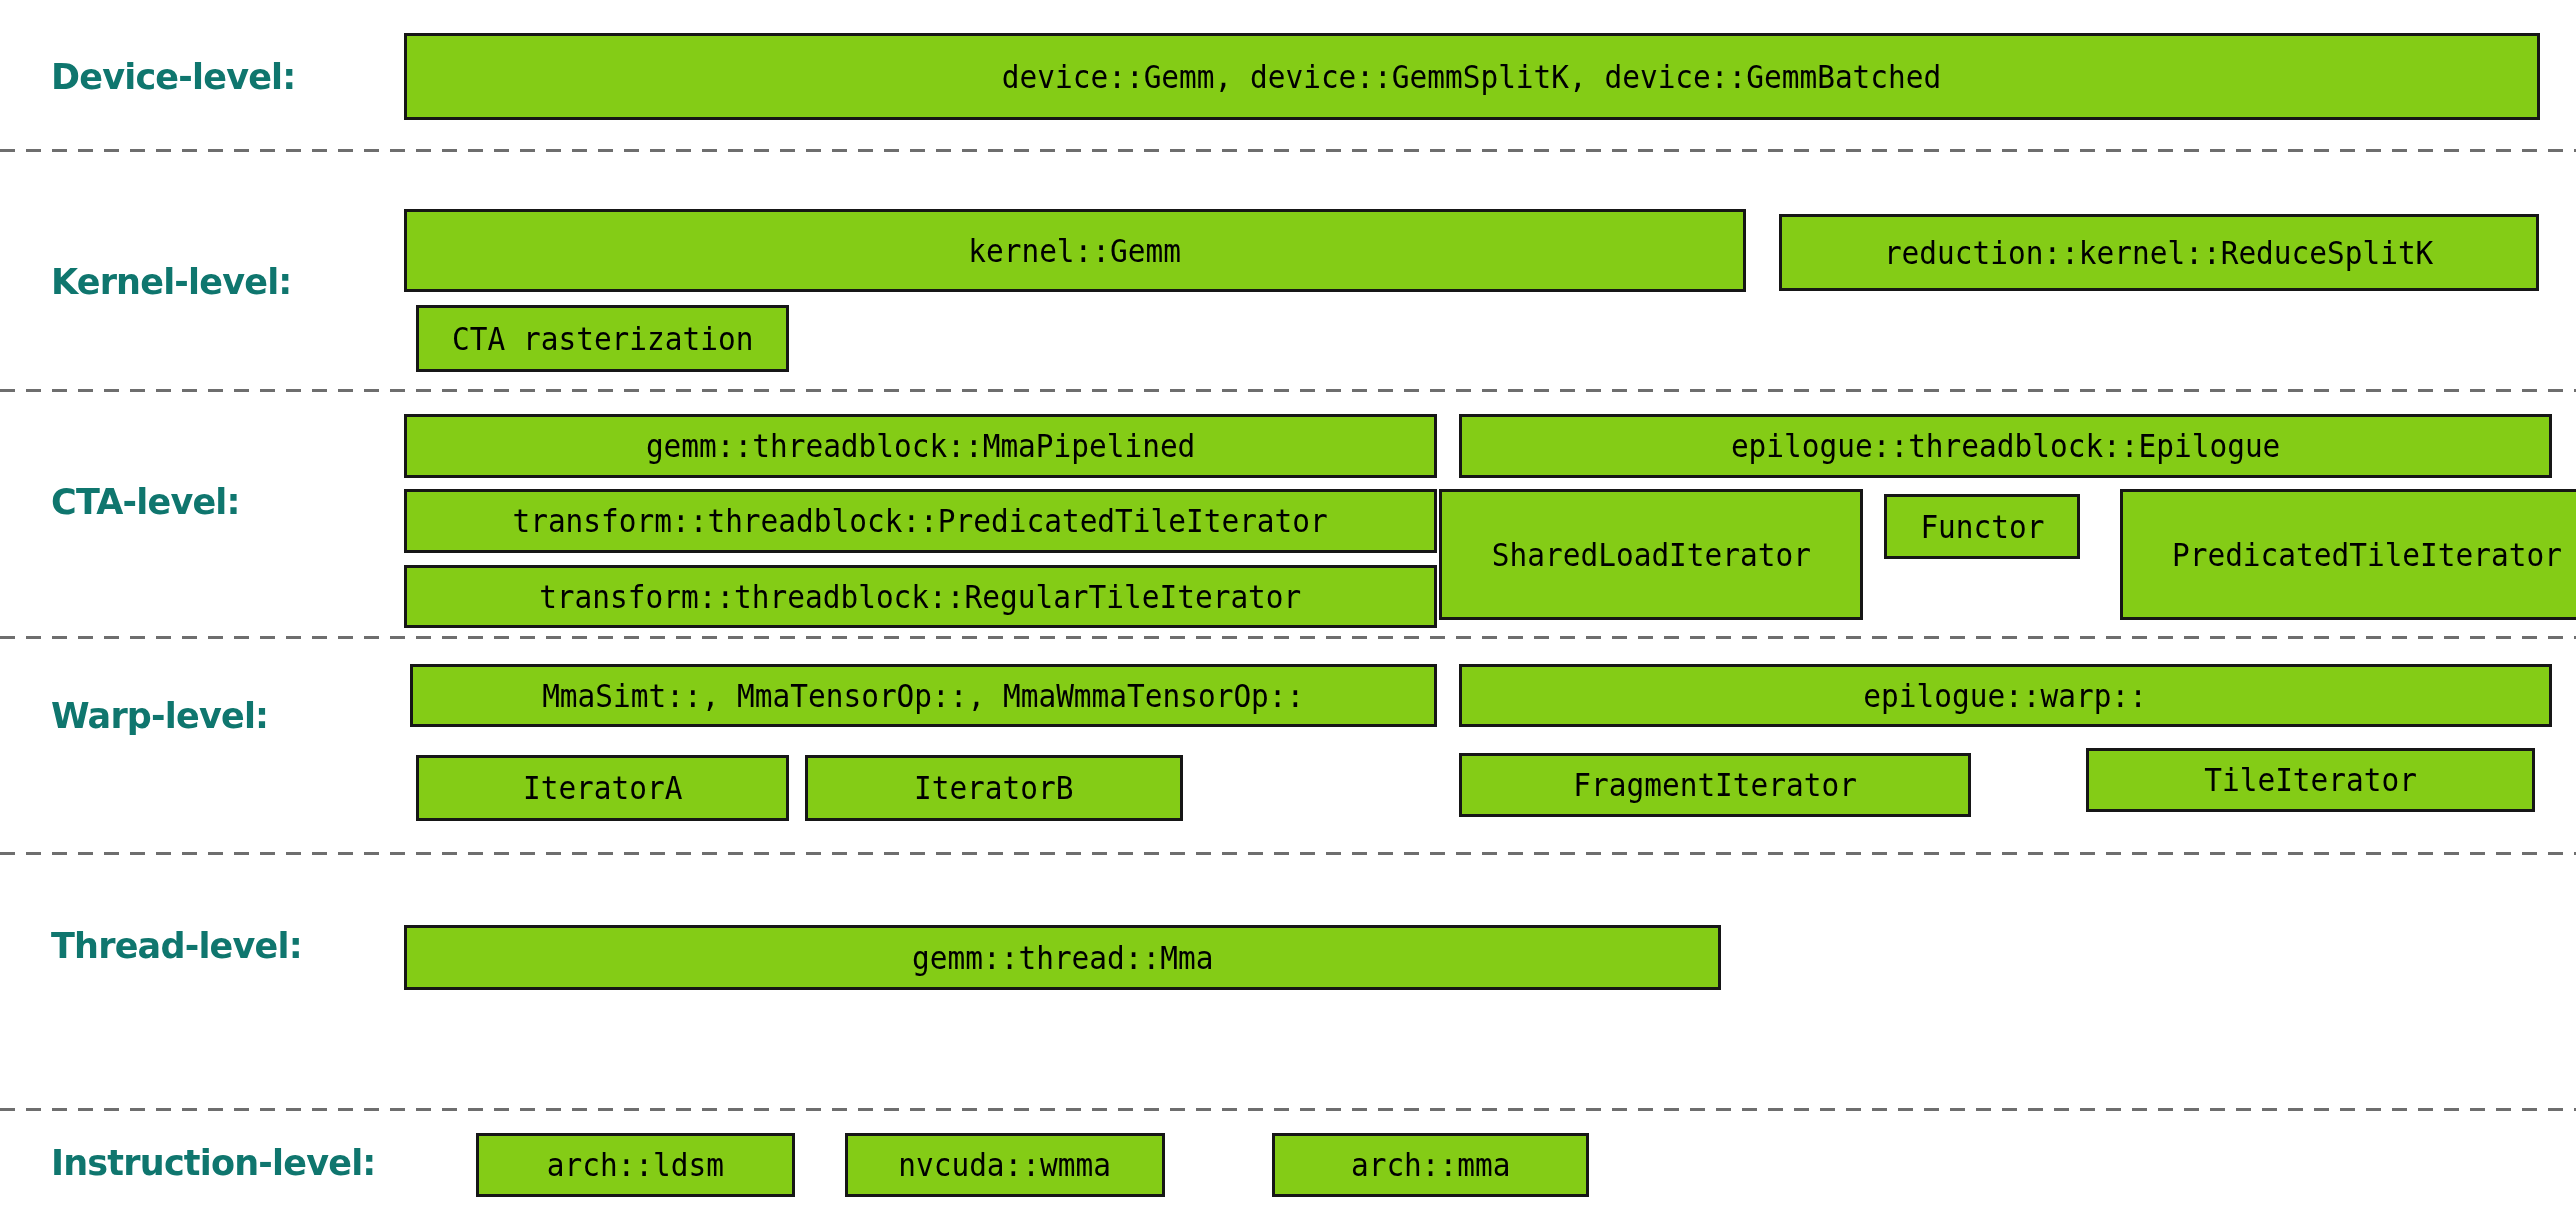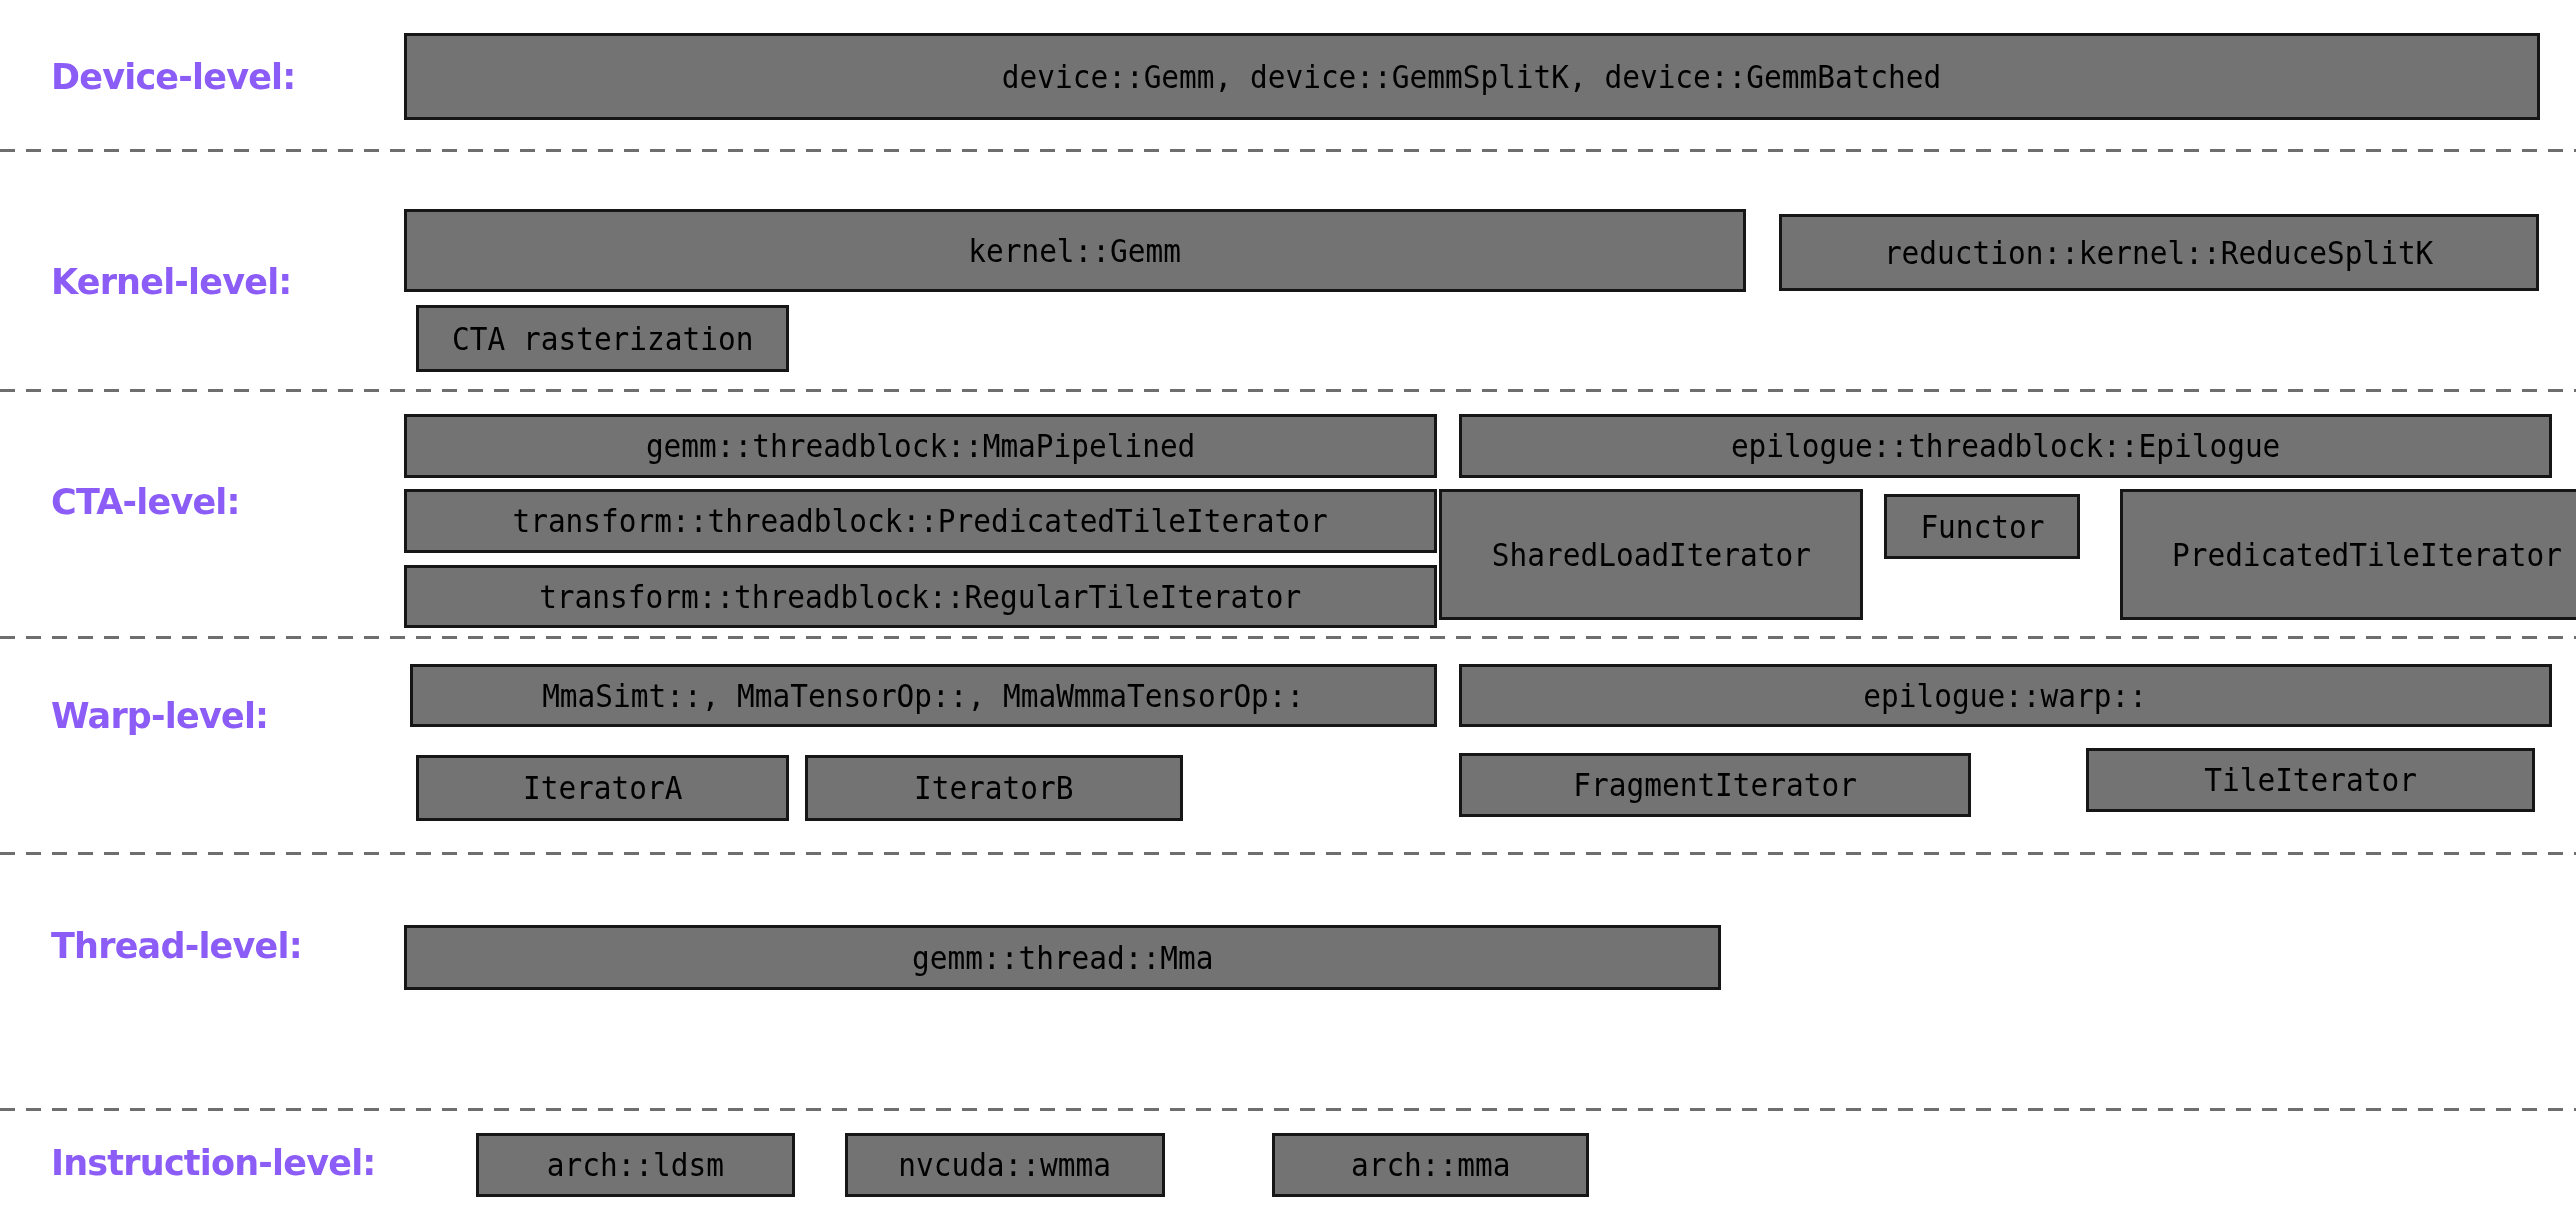--- a/index.html
+++ b/index.html
@@ -16,35 +16,35 @@
     overflow: hidden;
   }
   .row-label {
     position: absolute;
     left: 51px;
     transform: translateY(-50%);
     font-family: "DejaVu Sans", "Liberation Sans", sans-serif;
     font-weight: 700;
     font-size: 35px;
     letter-spacing: -0.8px;
-    color: #8b5cf6;
+    color: #0f766e;
     white-space: nowrap;
   }
   .dashed {
     position: absolute;
     left: 0;
     width: 2576px;
     height: 3.1px;
     background: repeating-linear-gradient(to right, #6e6e6e 0, #6e6e6e 15.3px, transparent 15.3px, transparent 26px);
   }
   .box {
     position: absolute;
     box-sizing: border-box;
     border: 3.1px solid #161616;
-    background: #737373;
+    background: #84cc16;
     display: flex;
     align-items: center;
     justify-content: center;
     text-align: center;
   }
   .box > span {
     font-family: "DejaVu Sans Mono", "Liberation Mono", monospace;
     font-size: 32px;
     color: #000000;
     white-space: nowrap;

